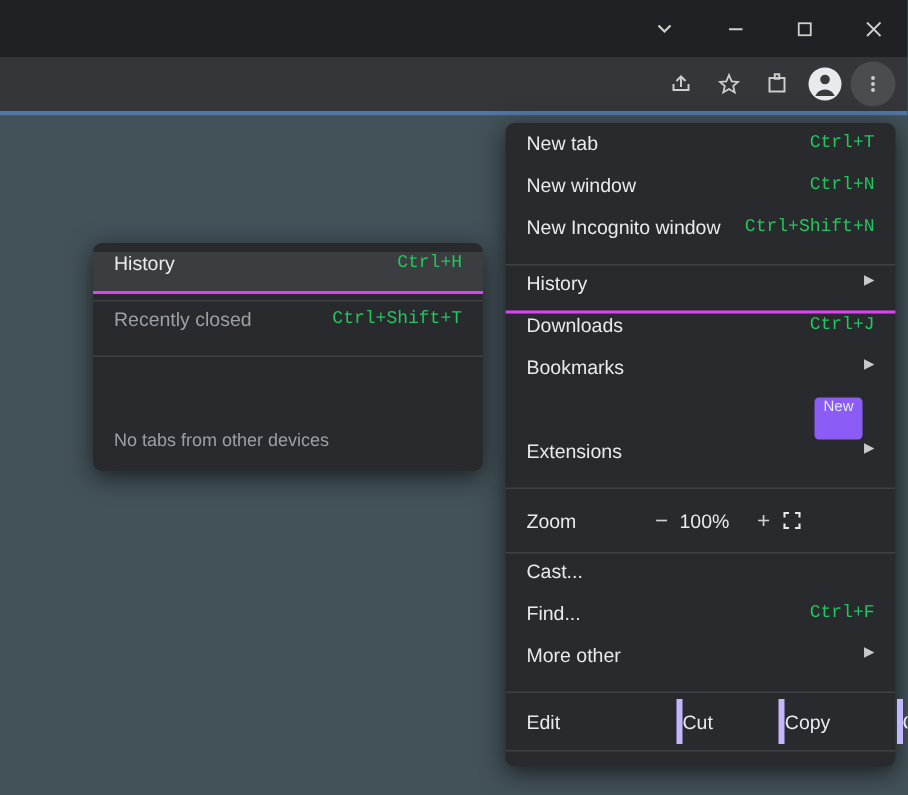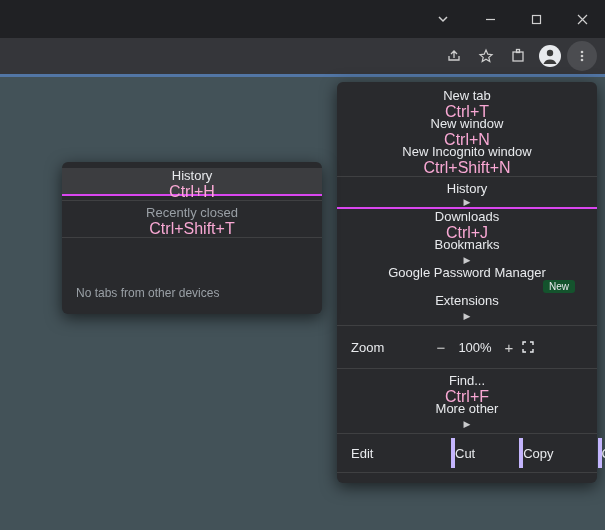--- a/index.html
+++ b/index.html
@@ -8,31 +8,31 @@
   .titlebar .winbtn { width: 46px; height: 38px; display: flex; align-items: center; justify-content: center; color: #cfcfcf; font-size: 13px; }
   .titlebar .chev { width: 40px; height: 30px; display:flex; align-items:center; justify-content:center; color:#bdbdbd; margin-right:4px;}
   .toolbar { position: absolute; top: 38px; left: 0; right: 0; height: 36px; background: #35363a; display: flex; justify-content: flex-end; align-items: center; padding-right: 8px; }
   .toolbar .tbicon { width: 30px; height: 30px; display: flex; align-items: center; justify-content: center; color: #d0d0d0; border-radius: 50%; margin-left: 2px; }
   .toolbar .vdots { background: #4b4c50; }
   .toolbar .profile { background: #e8eaed; color:#333; width:22px; height:22px; border-radius:50%; margin:0 4px;}
   .content-strip { position: absolute; top: 74px; left: 0; right: 0; height: 3px; background: #5f94e6; opacity:.55;}
   .content-area { position: absolute; top: 77px; left: 0; right: 0; bottom: 0; background: #435258; }
 
   .main-menu { position: absolute; top: 82px; right: 8px; width: 260px; background: #292a2d; border-radius: 6px; box-shadow: 0 4px 16px rgba(0,0,0,.6); color: #e8eaed; font-size: 13px; padding: 6px 0; }
-  .menu-row { display: flex; align-items: center; height: 28px; padding: 0 14px; justify-content: space-between; flex-direction: column; }
+  .menu-row { display: flex; height: 28px; padding: 0 14px; justify-content: space-between; }
   .menu-row .lbl { white-space: nowrap; }
-  .menu-row .short { color: #f9a8d4; font-size: 16px; }
+  .menu-row .short { color: #22c55e; font-size: 12px; font-family: Liberation Mono, monospace; }
   .menu-row .arrow { color: #c9cacc; font-size: 9px; }
   .menu-sep { height: 1px; background: #3f4042; margin: 4px 0; }
   .menu-row.highlighted { border-bottom: 2px solid #d946ef; }
-  .badge { background: #14532d; color: #e8eaed; font-size: 10px; padding: 1px 6px; border-radius: 3px; margin-left: auto; margin-right: 8px;}
+  .badge { background: #8b5cf6; color: #e8eaed; font-size: 10px; padding: 1px 6px; border-radius: 3px; margin-left: auto; margin-right: 8px;}
   .zoom-row { display:flex; align-items:center; height:34px; padding:0 14px; color:#e8eaed; }
   .zoom-row .zlabel{ flex:0 0 78px;}
   .zoom-row .zbtn { width:24px; text-align:center; font-size:15px; color:#cfcfcf;}
-  .zoom-row .zval { width:44px; text-align:center;}
+  .zoom-row .zval { width:44px; }
   .zoom-row .fs { width:28px; text-align:center;}
   .edit-row { display:flex; align-items:center; height:30px;gap:44px; }
   .edit-row .elabel{ flex:0 0 70px; padding-left:14px;}
   .edit-row .ebtn { flex:1; text-align:center; border-left:4px solid #c4b5fd; height:100%; display:flex; align-items:center; justify-content:center;}
 
   .submenu { position: absolute; top: 162px; left: 62px; width: 260px; background: #292a2d; border-radius: 6px; box-shadow: 0 4px 16px rgba(0,0,0,.6); color: #e8eaed; font-size: 13px; padding: 6px 0; }
   .submenu .menu-row.hover { background: #3c3d40; }
   .submenu .subtxt { color: #9aa0a6; padding: 8px 14px; font-size: 12px; margin-top: 40px;}
   svg { display:block; }
 </style>
@@ -119,40 +119,42 @@
     </div>
   <div class="menu-row">
       <span class="lbl">Downloads</span>
       <span class="short">Ctrl+J</span>
     </div>
   <div class="menu-row">
       <span class="lbl">Bookmarks</span>
       <span class="arrow">▶</span>
     </div>
   <div class="menu-row">
-      <span class="lbl">Google Password Manager</span>
       <span class="badge">New</span>
     </div>
   <div class="menu-row">
       <span class="lbl">Extensions</span>
       <span class="arrow">▶</span>
     </div>
   <div class="menu-sep"></div>
   <div class="zoom-row">
     <span class="zlabel">Zoom</span>
     <span class="zbtn">−</span>
     <span class="zval">100%</span>
     <span class="zbtn">+</span>
     <span class="fs">
         <svg width="14" height="14" viewBox="0 0 14 14">
           <path d="M2 5 V2 H5 M9 2 H12 V5 M12 9 V12 H9 M5 12 H2 V9" fill="none" stroke="#e8eaed" stroke-width="1.4"></path>
         </svg>
       </span>
   </div>
   <div class="menu-sep"></div>
+  <div class="menu-row">
+      <span class="lbl">Cast...</span>
+    </div>
   <div class="menu-row">
       <span class="lbl">Find...</span>
       <span class="short">Ctrl+F</span>
     </div>
   <div class="menu-row">
       <span class="lbl">More other</span>
       <span class="arrow">▶</span>
     </div>
   <div class="menu-sep"></div>
   <div class="edit-row">

